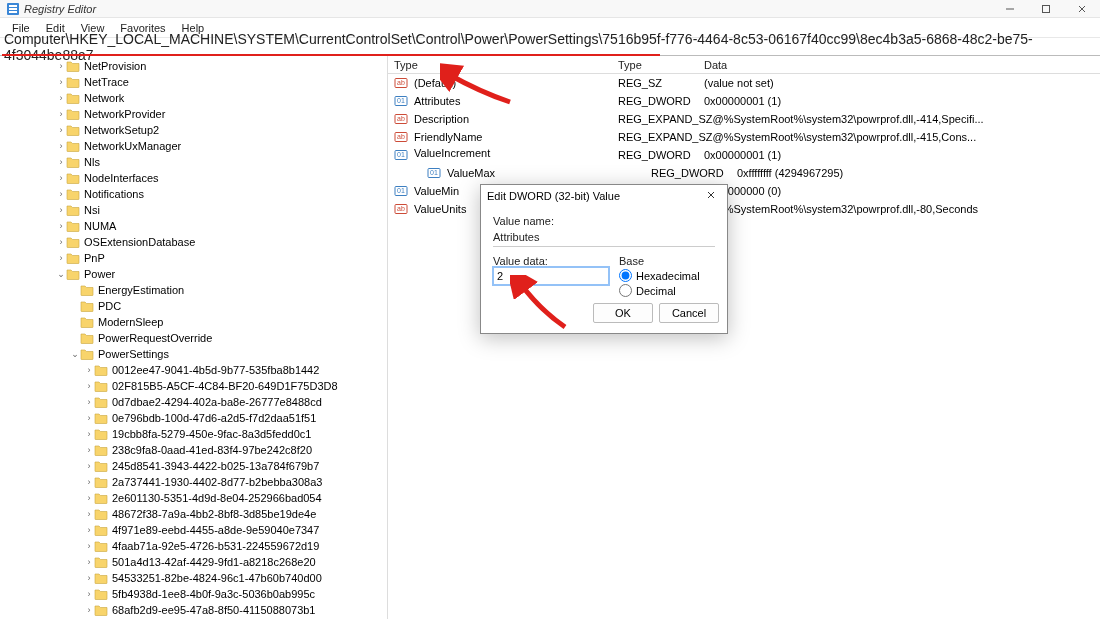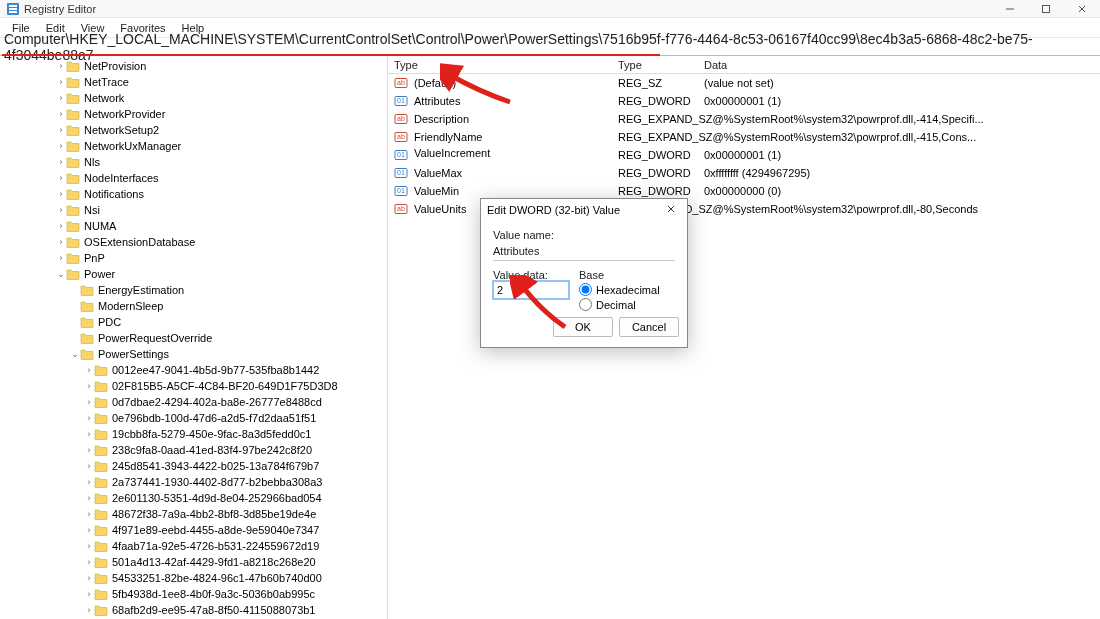--- a/index.html
+++ b/index.html
@@ -14,20 +14,21 @@
     position: relative;
   }
   .titlebar {
     height: 18px;
     background: #f8f8f8;
     display: flex;
     align-items: center;
     padding: 0 2px;
     border-bottom: 1px solid #e6e6e6;
     position: relative;
+    font-style: italic;
   }
   .titlebar .appicon { width: 14px; height:14px; margin:0 4px; }
   .titlebar .title { font-size: 11px; color:#333; }
   .win-controls { position:absolute; right:0; top:0; display:flex; }
   .win-btn { width:36px; height:18px; display:flex; align-items:center; justify-content:center; }
   .win-btn svg { stroke:#555; stroke-width:1; fill:none; }
 
   .menubar {
     height:20px; background:#fff;
     display:flex; align-items:center;
@@ -88,22 +89,22 @@
   .val-row {
     display:flex; height:18px; align-items:center;
     font-size:11px; padding-left:6px;
   }
   .val-icon { width:16px; height:16px; margin-right:4px; display:inline-flex; align-items:center; }
   .val-icon svg { width:14px; height:14px; }
 
   
   .dialog {
     position:absolute;
-    left:480px; top:198px;
-    width:208px;
+    left:480px; top:184px;
+    width:248px;
     background:#fff;
     border:1px solid #888;
     box-shadow:0 4px 20px rgba(0,0,0,0.25);
     font-size:11px;
   }
   .dlg-title {
     height:22px; display:flex; align-items:center; justify-content:space-between;
     padding:0 6px; font-size:11px;
   }
   .dlg-close { width:20px; text-align:center; }
@@ -296,28 +297,28 @@
         <span class="folder"><svg viewBox="0 0 14 14" class="fold-yellow">
             <path d="M1 3h4l1.5 1.5H13v7.5a.5.5 0 0 1-.5.5h-11a.5.5 0 0 1-.5-.5z"></path>
           </svg></span>
         <span class="tree-label">EnergyEstimation</span>
       </div>
       <div class="tree-row" style="padding-left: 70px;">
         <span class="chev"></span>
         <span class="folder"><svg viewBox="0 0 14 14" class="fold-yellow">
             <path d="M1 3h4l1.5 1.5H13v7.5a.5.5 0 0 1-.5.5h-11a.5.5 0 0 1-.5-.5z"></path>
           </svg></span>
-        <span class="tree-label">ModernSleep</span>
+        <span class="tree-label">PDC</span>
       </div>
       <div class="tree-row" style="padding-left: 70px;">
         <span class="chev"></span>
         <span class="folder"><svg viewBox="0 0 14 14" class="fold-yellow">
             <path d="M1 3h4l1.5 1.5H13v7.5a.5.5 0 0 1-.5.5h-11a.5.5 0 0 1-.5-.5z"></path>
           </svg></span>
-        <span class="tree-label">PDC</span>
+        <span class="tree-label">ModernSleep</span>
       </div>
       <div class="tree-row" style="padding-left: 70px;">
         <span class="chev"></span>
         <span class="folder"><svg viewBox="0 0 14 14" class="fold-yellow">
             <path d="M1 3h4l1.5 1.5H13v7.5a.5.5 0 0 1-.5.5h-11a.5.5 0 0 1-.5-.5z"></path>
           </svg></span>
         <span class="tree-label">PowerRequestOverride</span>
       </div>
       <div class="tree-row" style="padding-left: 70px;">
         <span class="chev">⌄</span>
@@ -507,21 +508,21 @@
                 <rect x="1" y="2.5" width="12" height="9" rx="1"></rect>
                 <text x="3" y="9">01</text>
               </svg>
             </span>
             <span>ValueIncrement</span>
           </div>
           <div class="col-type">REG_DWORD</div>
           <div class="col-data">0x00000001 (1)</div>
         </div>
         <div class="val-row">
-          <div class="col-name" style="display:flex;align-items:center;">
+          <div class="col-name" style="display:flex;align-items:center;margin-left:33px;">
             <span class="val-icon">
               <svg viewBox="0 0 14 14" class="icon-dw">
                 <rect x="1" y="2.5" width="12" height="9" rx="1"></rect>
                 <text x="3" y="9">01</text>
               </svg>
             </span>
             <span>ValueMax</span>
           </div>
           <div class="col-type">REG_DWORD</div>
           <div class="col-data">0xffffffff (4294967295)</div>

